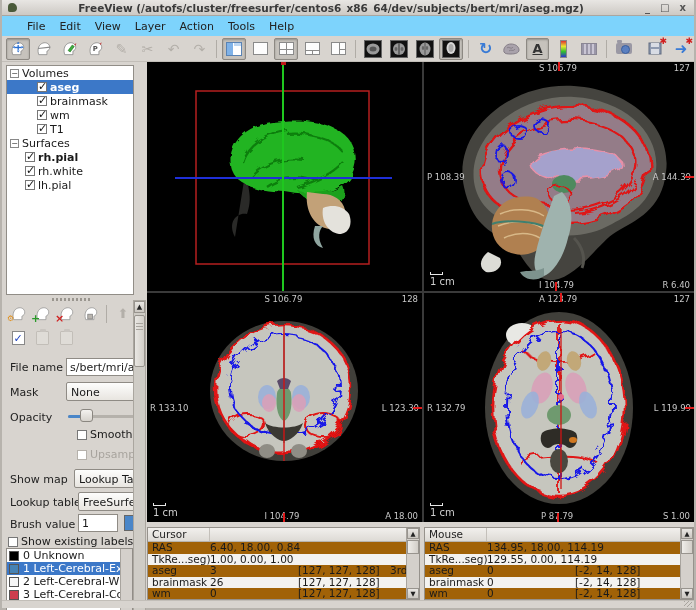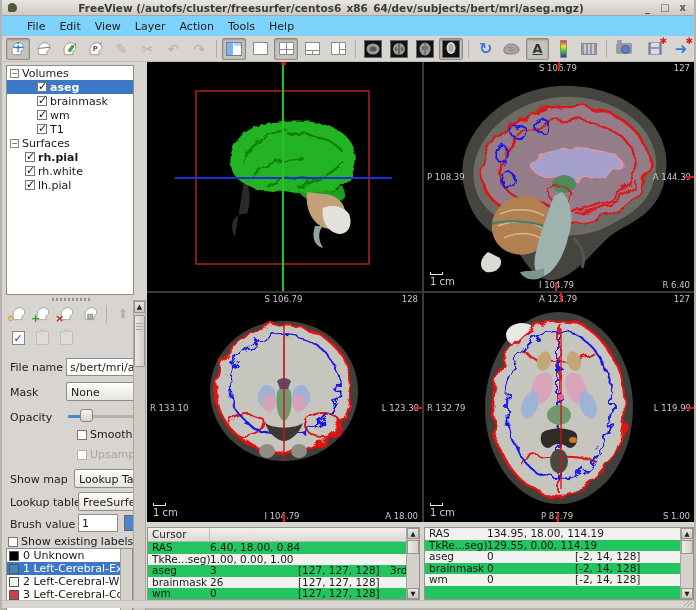--- a/index.html
+++ b/index.html
@@ -112,21 +112,21 @@
   .vpnum { position:absolute; color:#c8c8c8; font-size:8.5px; }
   .redtick { position:absolute; background:#e01818; }
   .scalebar { position:absolute; left:6px; bottom:4px; color:#d0d0d0; font-size:10px; }
   .scalebar .bar { width:13px; height:1px; background:#e8e8e8; margin-bottom:1px; position:relative; }
   .scalebar .bar::before,.scalebar .bar::after { content:""; position:absolute; top:-2px; width:1px; height:2px; background:#e8e8e8; }
   .scalebar .bar::before{left:0;} .scalebar .bar::after{right:0;}
   .vdivider { position:absolute; background:#3a3a3a; }
 
   
   .infobar { position:absolute; left:145px; top:524px; width:547px; height:78px; background:#d8d4cf; }
-  .itable { position:absolute; top:3px; height:73px; background:#22c55e; border:1px solid #96928c; overflow:hidden; }
+  .itable { position:absolute; top:3px; height:73px; background:#a16207; border:1px solid #96928c; overflow:hidden; }
   .ithead { height:14px; background:linear-gradient(#f2f0ed,#dddad5); border-bottom:1px solid #b8b4ae;
     display:flex; font-size:10.5px; color:#222; }
   .ithead .hc1 { width:62px; padding-left:4px; border-right:1px solid #c4c0ba; }
   .itrow { height:11.6px; display:flex; font-size:10.5px; line-height:11.5px; white-space:nowrap; }
   .itrow:nth-child(odd) { background:#f3f2f0; }
   .itc1 { width:62px; padding-left:4px; flex:none; }
   .itc2 { width:88px; flex:none; }
   .itc3 { width:92px; flex:none; }
   .vscroll { position:absolute; right:0; top:0; bottom:0; width:13px; background:#d4d0cb; border-left:1px solid #a8a49e; }
   .vscroll .va { position:absolute; left:0; width:12px; height:11px; background:linear-gradient(#e9e7e3,#cbc7c1);
@@ -666,20 +666,23 @@
         <span class="itc3">[127, 127, 128]</span>
       </div>
       <div class="vscroll">
         <span class="va" style="top:0">▲</span>
         <span class="vh"></span>
         <span class="va" style="bottom:0">▼</span>
       </div>
     </div>
 
     <div class="itable" style="left:277px; width:270px">
+      <div class="ithead">
+        <span class="hc1">Mouse</span>
+      </div>
       <div class="itrow">
         <span class="itc1">RAS</span>
         <span class="itc2" style="width:auto">134.95, 18.00, 114.19</span>
       </div>
       <div class="itrow">
         <span class="itc1">TkRe...seg)</span>
         <span class="itc2" style="width:auto">129.55, 0.00, 114.19</span>
       </div>
       <div class="itrow">
         <span class="itc1">aseg</span>

